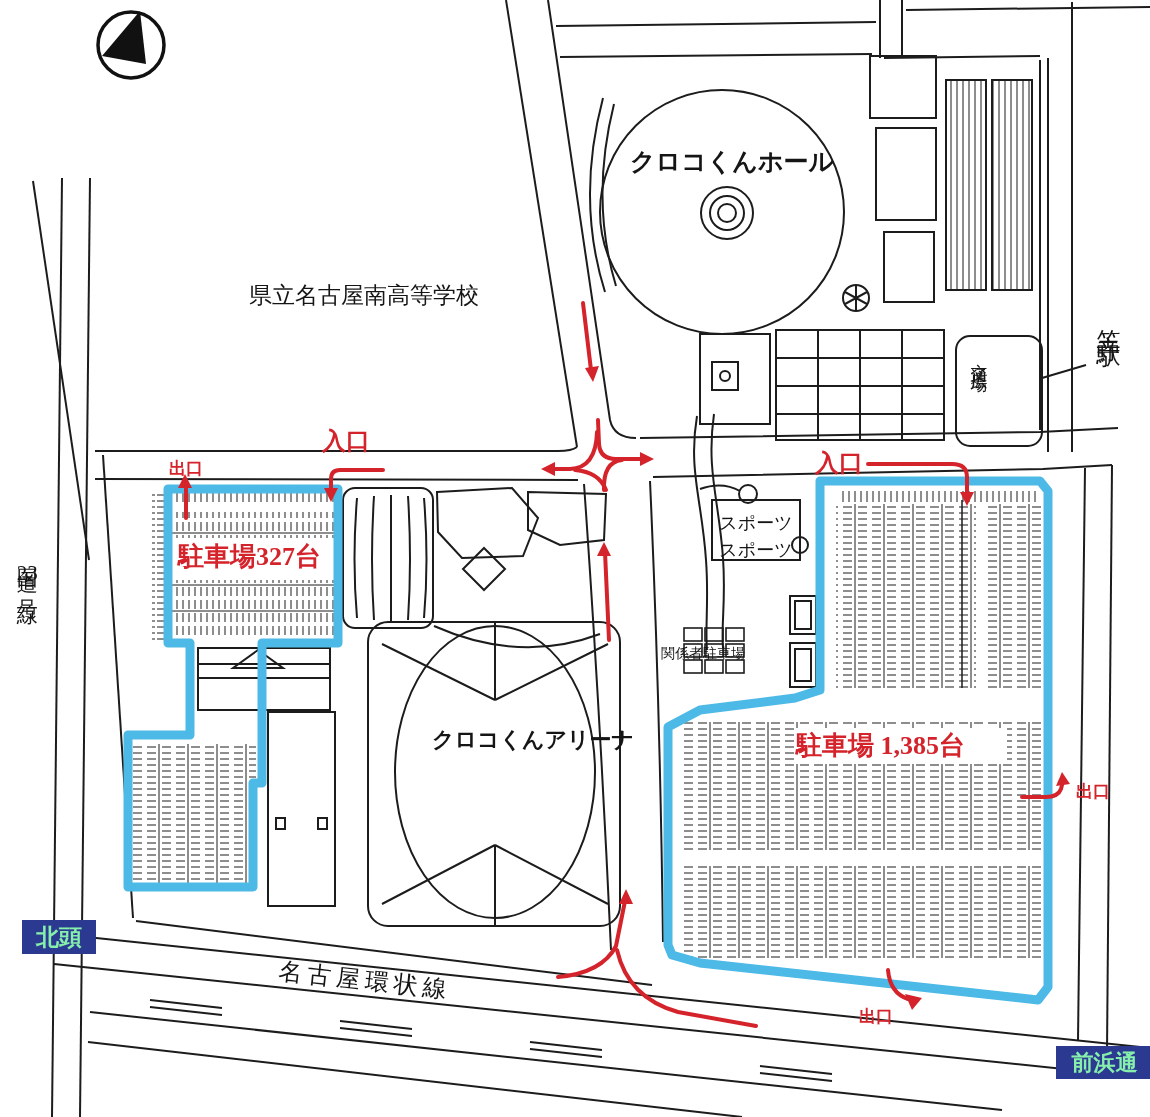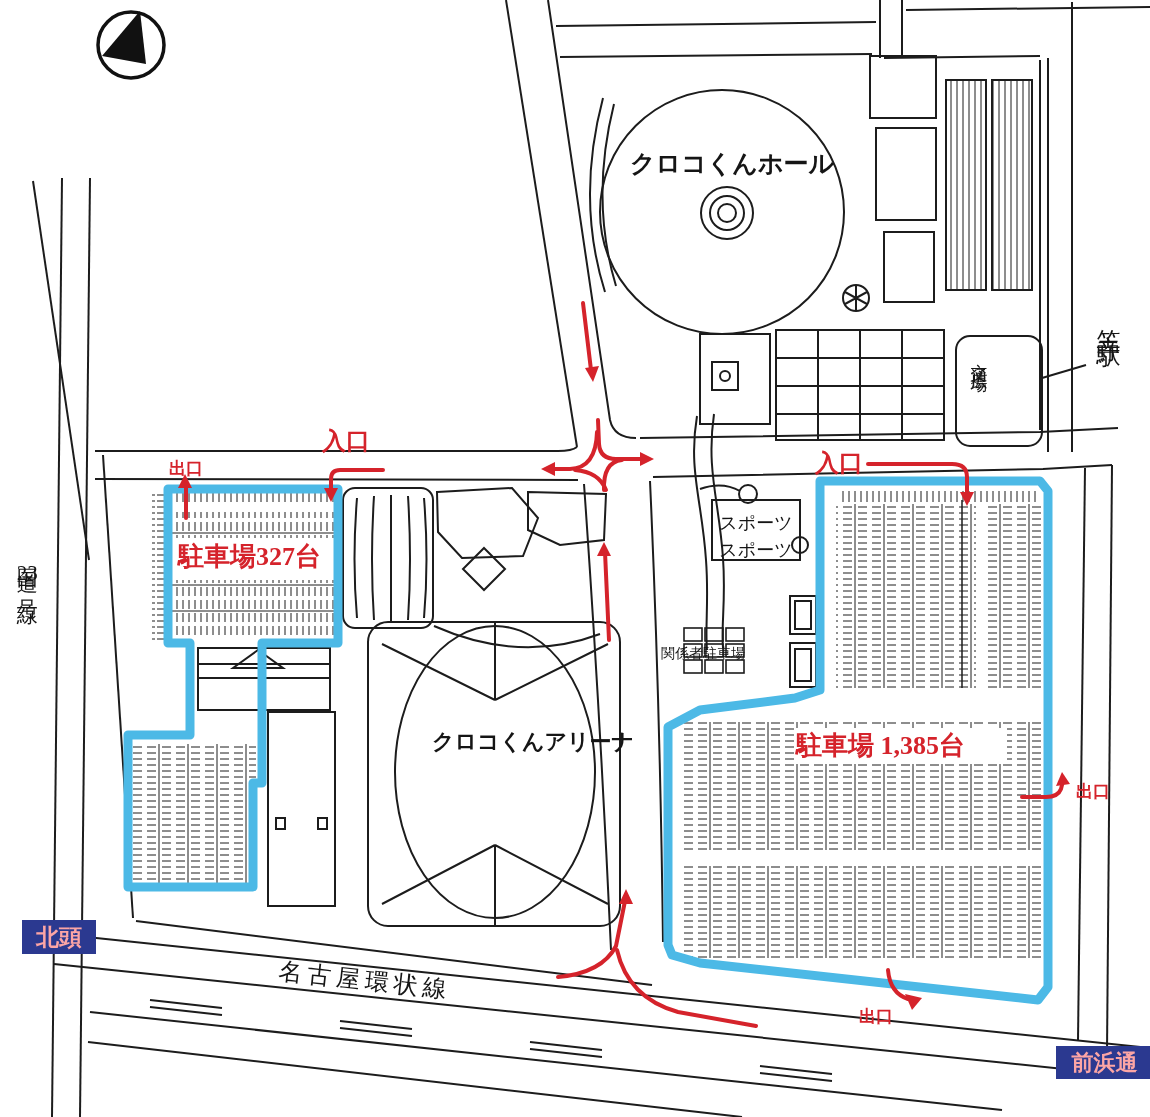--- a/index.html
+++ b/index.html
@@ -1,24 +1,24 @@
 <!DOCTYPE html>
 <html><head>
 <meta charset="utf-8">
 <style>
   html,body{margin:0;padding:0;background:#fff;}
   #map{position:relative;width:1150px;height:1117px;background:#ffffff;
        font-family:"Liberation Serif",serif;overflow:hidden;}
   #map svg{position:absolute;left:0;top:0;}
   .lbl{position:absolute;color:#151515;white-space:nowrap;line-height:1.15;}
   .red{color:#d5232b;font-weight:700;}
-  .gothic{font-family:Liberation Serif, serif;font-weight:600;}
+  .gothic{font-family:Liberation Mono, monospace;font-weight:600;}
   .vert{writing-mode:vertical-rl;text-orientation:upright;}
   .tcy{text-combine-upright:all;}
-  .badge{position:absolute;background:#2b3990;color:#fca5a5;text-align:center;
+  .badge{position:absolute;background:#2b3990;color:#86efac;text-align:center;
          font-weight:700;font-family:"Liberation Sans",sans-serif;}
   .center{text-align:center;}
 </style>
 </head>
 <body>
 
 <div id="map">
 
 <svg width="1150" height="1117" viewBox="0 0 1150 1117">
   <defs>
@@ -204,20 +204,21 @@
   </g>
 
   <g>
     <circle cx="131" cy="45" r="33" fill="none" stroke="#111" stroke-width="3.5"></circle>
     <polygon points="140,11 102,56 146,64" fill="#111"></polygon>
   </g>
 </svg>
 
   <div class="lbl gothic" style="left:630px;top:150px;font-size:25px;">クロコくんホール</div>
 
+  <div class="lbl" style="left:249px;top:283px;font-size:23px;">県立名古屋南高等学校</div>
 
   <div class="lbl vert" style="left:1094px;top:310px;font-size:24px;letter-spacing:8px;">笠寺駅</div>
 
   <div class="lbl vert" style="left:969px;top:350px;font-size:17px;letter-spacing:4px;">交通広場</div>
 
   <div class="lbl vert" style="left:15px;top:552px;font-size:21px;letter-spacing:5px;"><span>国道</span><span class="tcy">23</span><span>号線</span></div>
 
   <div class="lbl red" style="left:322px;top:428px;font-size:24px;">入口</div>
 
   <div class="lbl red" style="left:169px;top:459px;font-size:17px;">出口</div>

